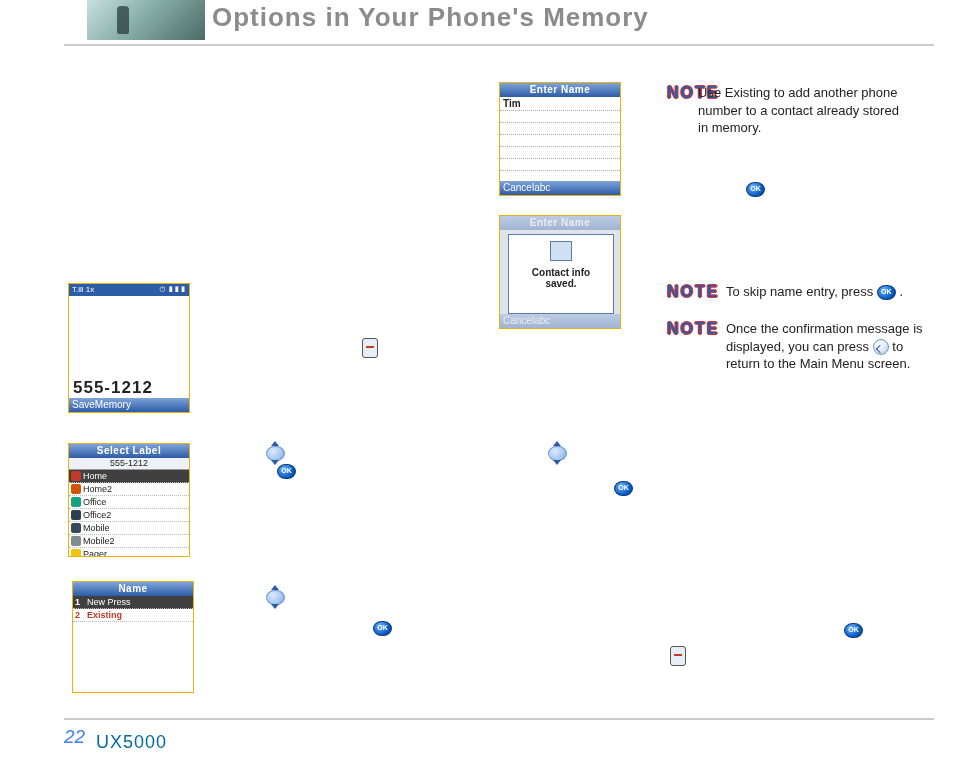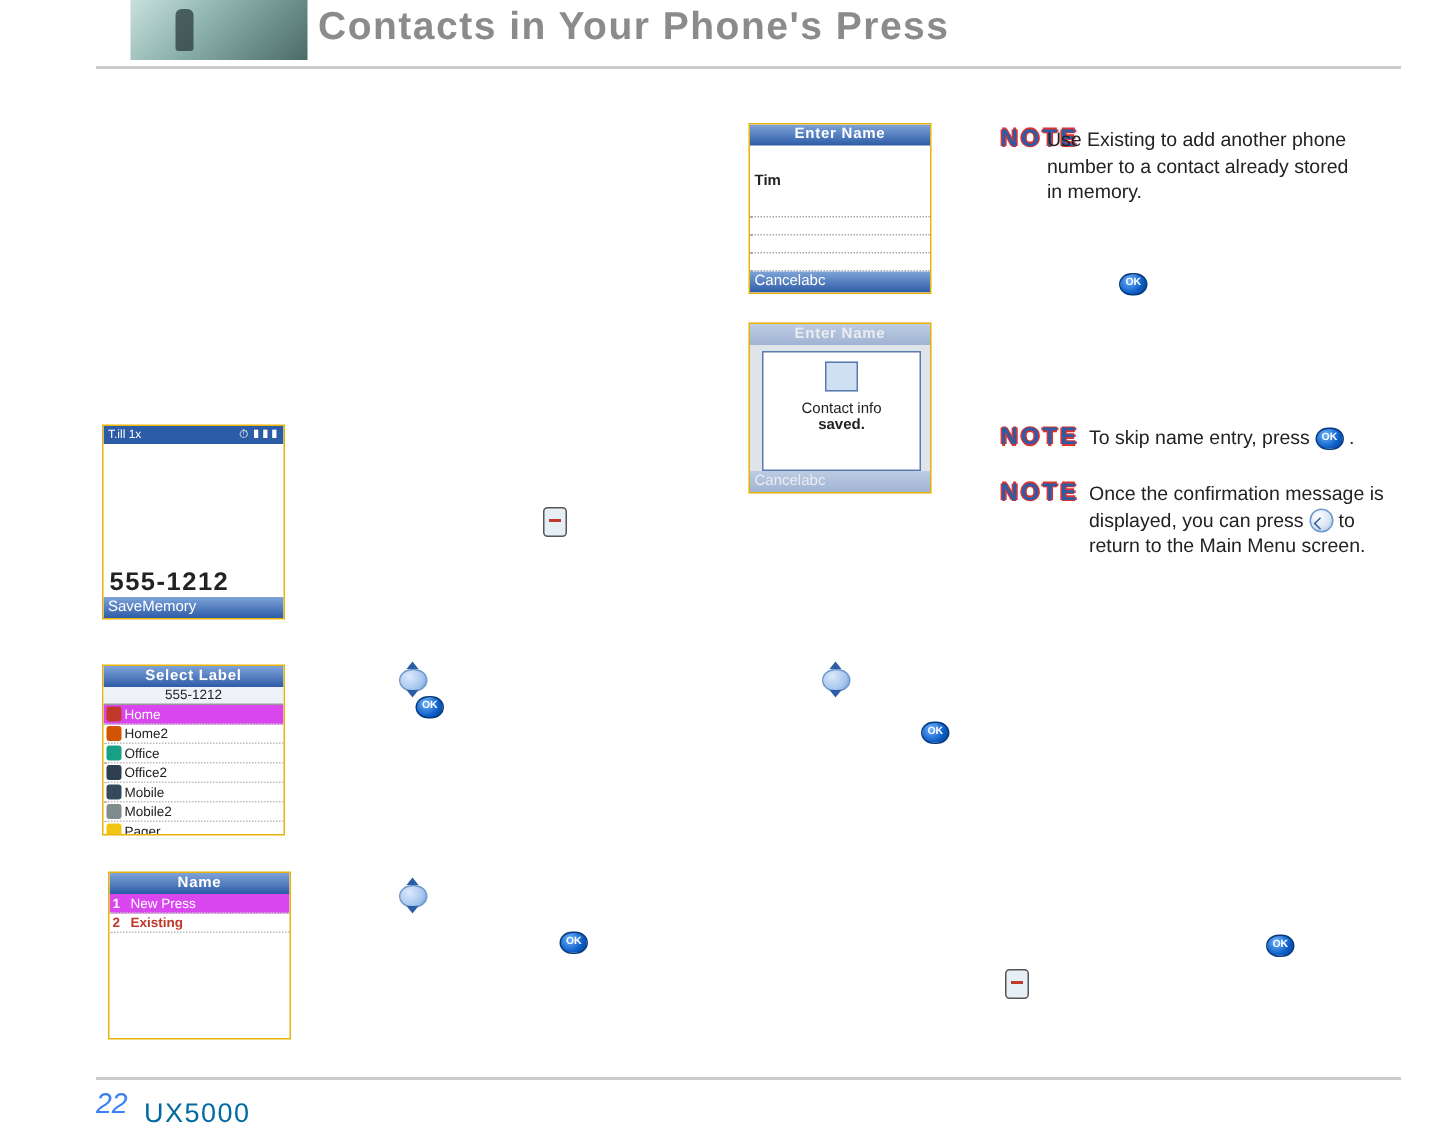--- a/index.html
+++ b/index.html
@@ -13,21 +13,21 @@
   .rule{position:absolute;left:64px;top:44px;width:870px;height:2px;background:#ccc}
   .rule2{position:absolute;left:64px;top:718px;width:870px;height:2px;background:#ccc}
   .pgnum{position:absolute;left:64px;top:726px;font-size:19px;color:#3b82f6;font-style:italic}
   .model{position:absolute;left:96px;top:732px;font-size:18px;color:#0369a1;letter-spacing:1px}
 
   
   .screen{position:absolute;border:1px solid #eab308;background:#fff;font-size:10px;overflow:hidden}
   .status{height:12px;background:#2d5ca7;color:#fff;font-size:8px;padding:0 3px;line-height:12px;display:flex;justify-content:space-between}
   .titlebar{height:14px;background:linear-gradient(#7ea3d8,#2d5ca7);color:#fff;text-align:center;font-weight:bold;font-size:10px;line-height:14px;letter-spacing:.5px}
   .softbar{position:absolute;left:0;right:0;bottom:0;height:14px;background:linear-gradient(#7ea3d8,#2d5ca7);color:#fff;font-size:10px;line-height:14px;display:flex;justify-content:flex-start;padding:0 3px}
-  .hilite{background:#d946ef;color:#fff}
+  .hilite{background:#404040;color:#fff}
   .row{height:12px;line-height:12px;padding-left:14px;font-size:9px;position:relative;border-bottom:1px dotted #bbb}
   .row .ic{position:absolute;left:2px;top:1px;width:10px;height:10px;border-radius:2px}
   .subhdr{height:11px;text-align:center;font-size:9px;border-bottom:1px solid #999;background:#eef2f8}
 
   
   .ok{display:inline-block;width:17px;height:13px;border-radius:50%/55%;
     background:radial-gradient(circle at 35% 30%,#6fb3ff 0%,#0d5ec7 60%,#073f89 100%);
     border:1px solid #063a7d;font-size:7px;color:#fff;text-align:center;line-height:12px;font-weight:bold;
     vertical-align:middle}
   .updown{display:inline-block;position:relative;width:17px;height:22px;vertical-align:middle}
@@ -49,21 +49,21 @@
     text-shadow:1px 0 #d33,-1px 0 #d33,0 1px #d33,0 -1px #d33}
   .para{font-size:13px;line-height:1.35;color:#222}
 
   .abs{position:absolute}
 </style>
 </head>
 <body>
 
 <div class="page">
   <div class="header-img"></div>
-  <div class="title">Contacts in Your Phone's Press</div>
+  <div class="title">Options in Your Phone's Memory</div>
   <div class="rule"></div>
 
   <div class="screen abs" style="left:68px;top:283px;width:120px;height:128px">
     <div class="status">
       <span>T.ill  1x</span>
       <span>⏱  ▮▮▮</span>
     </div>
     <div style="height:82px"></div>
     <div style="font-size:17px;font-weight:bold;padding-left:4px;letter-spacing:1px">555-1212</div>
     <hr style="margin:1px 0;border:none;border-top:1px solid #999">
@@ -120,38 +120,38 @@
     <span> to select New Name or Existing and press </span>
     <span>.</span>
   </div>
   <span class="updown abs" style="left:266px;top:586px">
       <span class="disc"></span>
     </span>
   <span class="ok abs" style="left:373px;top:621px">OK</span>
 
   <div class="screen abs" style="left:499px;top:82px;width:120px;height:112px">
     <div class="titlebar">Enter Name</div>
-    <div style="padding:18px 3px;font-size:10px;font-weight:bold">Tim</div>
+    <div style="padding:1px 3px;font-size:10px;font-weight:bold">Tim</div>
     <hr style="margin:0;border:none;border-top:1px dotted #aaa">
       <hr style="margin:11px 0 0;border:none;border-top:1px dotted #aaa">
       <hr style="margin:11px 0 0;border:none;border-top:1px dotted #aaa">
       <hr style="margin:11px 0 0;border:none;border-top:1px dotted #aaa">
       <hr style="margin:11px 0 0;border:none;border-top:1px dotted #aaa">
       <hr style="margin:11px 0 0;border:none;border-top:1px dotted #aaa">
     <div class="softbar">
       <span>Cancel</span>
       <span>abc</span>
     </div>
   </div>
 
   <div class="screen abs" style="left:499px;top:215px;width:120px;height:112px;background:#dfe3ea">
     <div class="titlebar" style="opacity:.35">Enter Name</div>
     <div style="position:absolute;left:8px;top:18px;width:104px;height:78px;background:#fff;border:1px solid #5a7bb0;text-align:center;font-size:10px">
       <div style="margin:6px auto 6px;width:20px;height:18px;background:#cfe0f2;border:1px solid #5a7bb0"></div>
-      <div style="font-weight:normal">Contact info</div>
+      <div style="font-weight:bold">Contact info</div>
       <div style="font-weight:bold">saved.</div>
     </div>
     <div class="softbar" style="opacity:.35">
       <span>Cancel</span>
       <span>abc</span>
     </div>
   </div>
 
   <div class="abs para" style="left:645px;top:446px;width:290px;color:rgba(0,0,0,0)">
     <span>5.</span>

